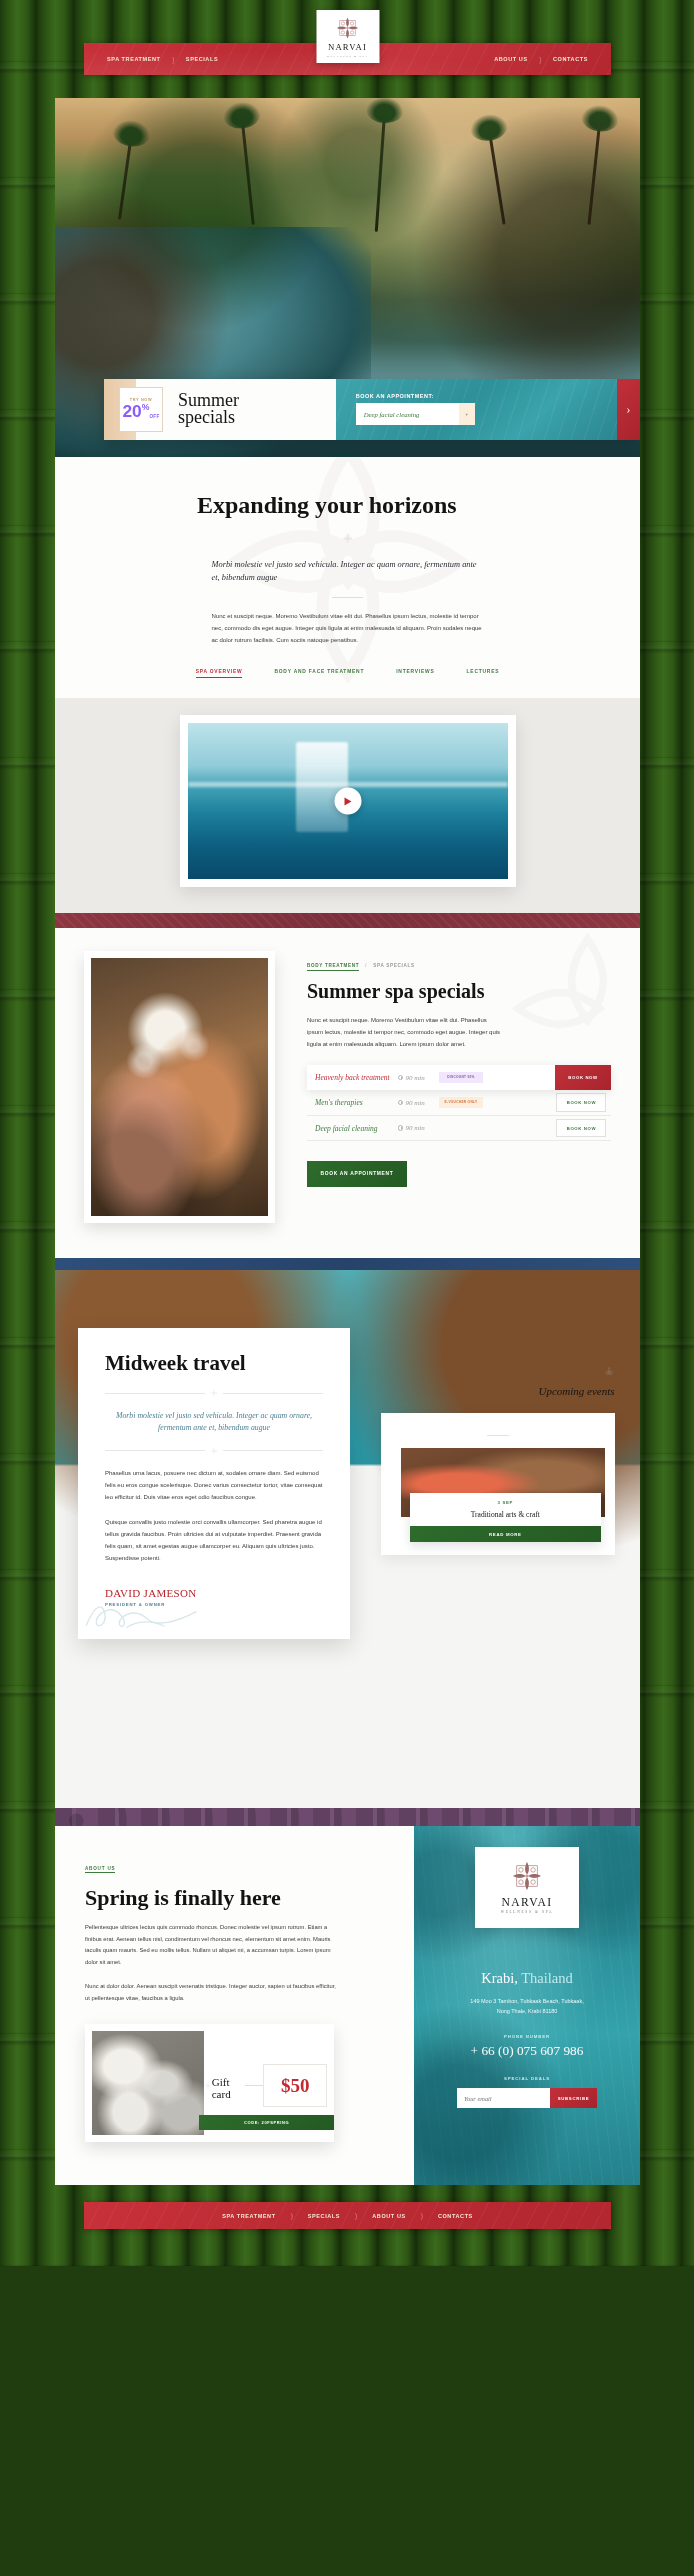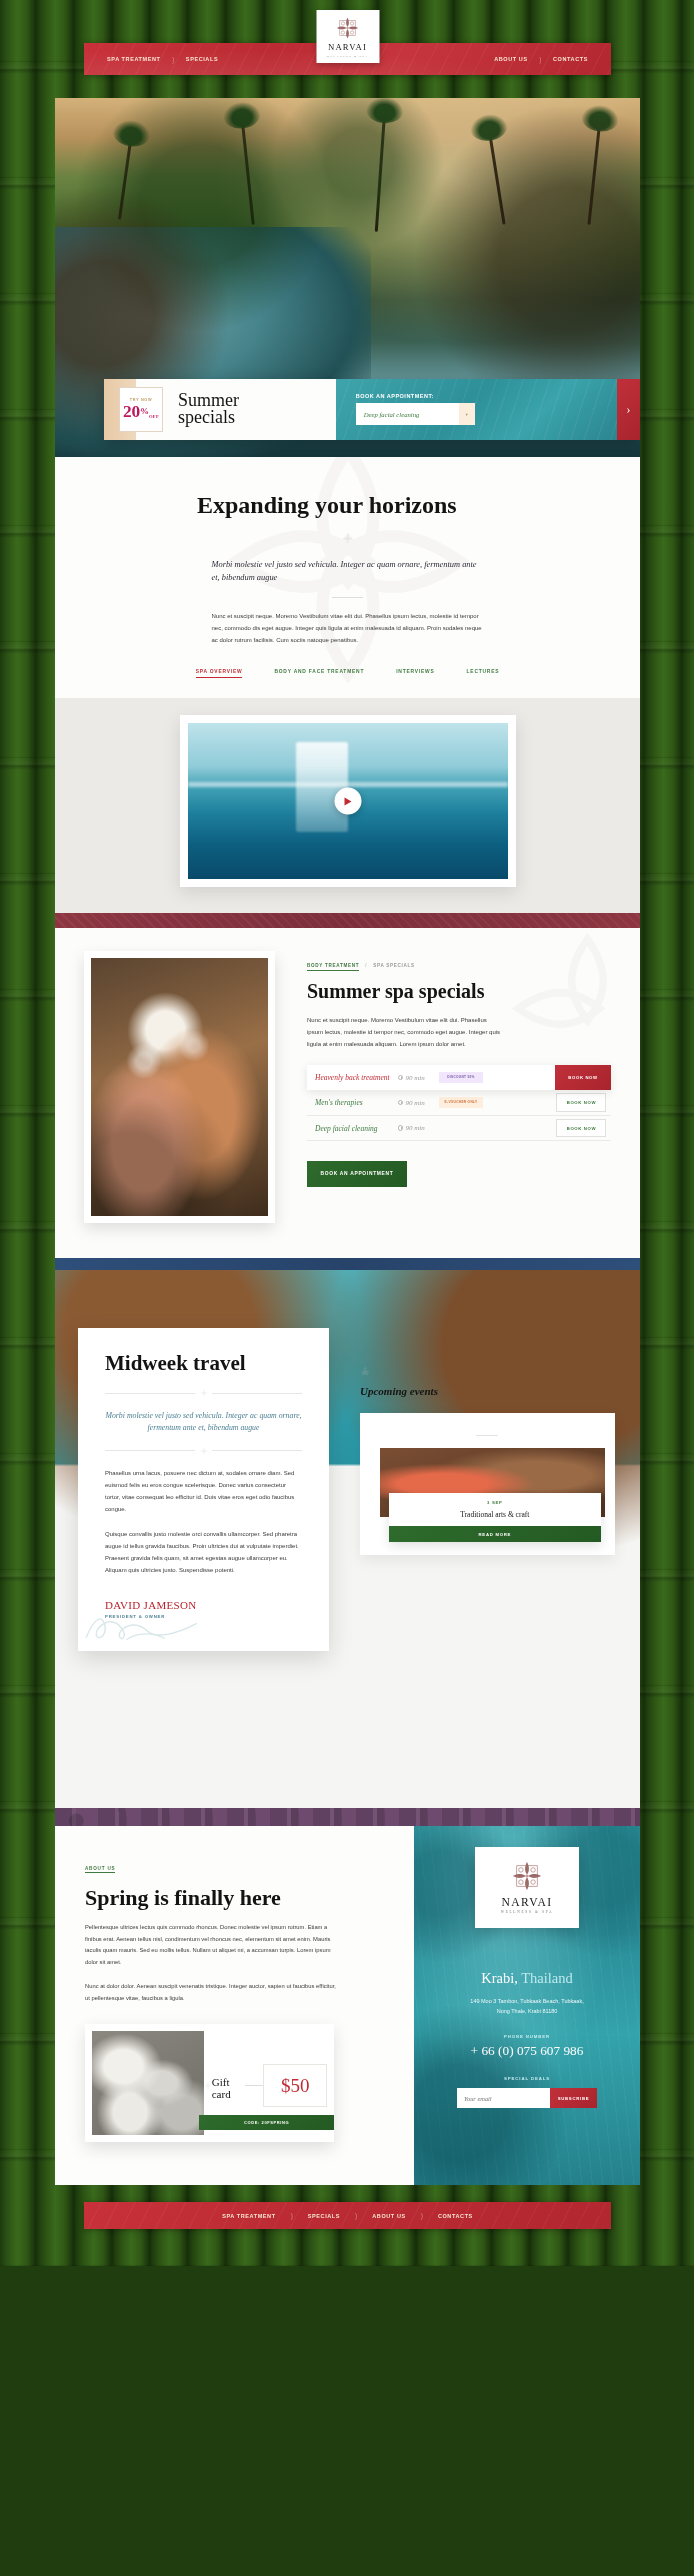--- a/index.html
+++ b/index.html
@@ -106,22 +106,22 @@
     content:""; position:absolute; left:0; top:0; bottom:0; width: 32px;
     background: linear-gradient(90deg,#e8c9a6,#eed8bc);
   }
   .promo-badge {
     position: relative; z-index: 2; width: 44px; height: 45px; margin-left: 15px;
     border: 0.6px solid #e3d4c2; background: #fff;
     display: flex; flex-direction: column; align-items: center; justify-content: center;
   }
   .badge-try { font-size: 3.8px; letter-spacing: 0.7px; color:#c49a62; font-weight:700; }
   .badge-num {
-    font-family:Liberation Serif, serif; color:#be185d; font-size: 17.4px; font-weight:700;
-    line-height: 1; display:flex; align-items: center; margin-top:1.2px;
+    font-family:Liberation Sans, sans-serif; color:#8b5cf6; font-size: 17.4px; font-weight:700;
+    line-height: 1; display:flex; align-items: flex-start; margin-top:1.2px;
   }
   .badge-pct { font-size: 8.7px; line-height: 1; }
   .badge-off { font-size: 4.6px; letter-spacing:0.3px; align-self: flex-end; margin-bottom: 1.2px; }
   .promo-title {
     font-family:"Liberation Serif", serif; font-size: 18px; line-height: 0.97;
     color:#141414; margin-left: 15px;
   }
   .promo-right {
     flex: 1; position: relative;
     background: linear-gradient(135deg,#3fa4ab 0%,#2e9099 45%,#3aa3ab 70%,#2b858f 100%);
@@ -283,38 +283,38 @@
   .travel { margin: 0 55px; position: relative; height: 538px; }
   .travel-bg {
     position:absolute; inset:0;
     background:
       radial-gradient(ellipse at 18% 12%, #8a5a33 0 14%, rgba(138,90,51,0) 30%),
       radial-gradient(ellipse at 86% 14%, #7b4e2c 0 16%, rgba(123,78,44,0) 32%),
       linear-gradient(180deg,#4fb3bd 0%,#35a2ae 18%,#2a95a3 36%,#f5f5f3 36.5%,#f5f5f3 100%);
   }
   .travel-inner { position:relative; z-index:2; display:flex; padding: 58px 0 0; }
   .travel-card {
-    width: 251px; margin-left: 23px; background:#fff; padding: 23px 27px 32px;
+    width: 272px; margin-left: 23px; background:#fff; padding: 23px 27px 32px;
     box-shadow: 0 8px 23px rgba(0,0,0,0.14); position:relative;
   }
   .travel-title { font-family:"Liberation Serif", serif; font-size: 21px; color:#131313; }
   .hr-orn { display:flex; align-items:center; margin: 12.7px 0; }
   .hr-orn .line { flex:1; height:0.6px; background:#e6e6e6; }
   .hr-orn .flower { width: 8px; height:8px; margin: 0 4.6px; opacity:0.4; }
   .travel-lede {
     font-family:"Liberation Serif", serif; font-style:italic; font-size: 7.8px;
     line-height:1.55; color:#4a7f92; text-align:center;
   }
   .travel-p { font-size: 6px; line-height: 2.0; color:#3b3b3b; margin-top: 12.7px; }
   .sign-name { font-family:"Liberation Serif", serif; font-size: 11px; color:#b9222b; margin-top: 23px; letter-spacing:0.3px; }
   .sign-role { font-size: 4.3px; letter-spacing:0.8px; font-weight:700; color:#4a7f92; margin-top:2.9px; }
   .signature { position:absolute; left: 5.8px; bottom: 3.5px; width: 122px; height: 37px; opacity:0.55; }
 
   .events { flex:1; padding: 38px 25.5px 0 31px; }
-  .events-head { text-align:left;font-weight:bold; }
+  .events-head { text-align:right; }
   .events-head .flower { width: 10.4px; height:10.4px; opacity:0.4; }
   .events-title { font-family:"Liberation Serif", serif; font-style:italic; font-size: 11px; color:#141414; margin-top: 5.8px; }
   .events-list { margin-top: 16px; background:#fff; padding: 9.3px 0 12.7px; box-shadow: 0 4.6px 14px rgba(0,0,0,0.08); }
   .event { position: relative; padding: 0 9.3px; }
   .event-img { height: 69px; margin: 0 0 0 10.4px; }
   .ev1 {
     background:
       radial-gradient(ellipse at 30% 38%, #b89a5e 0 22%, rgba(184,154,94,0) 45%),
       linear-gradient(180deg,#8fc6e8 0%,#6fb2dd 30%,#3f8fb8 48%,#47a9b8 62%,#2e8fa4 100%);
   }
@@ -367,21 +367,21 @@
       linear-gradient(150deg,#8b8880,#6f6c66);
   }
   .gift-right { flex:1; display:flex; flex-direction:row; align-items:center; padding-top: 5.8px; position: relative; }
   .gift-right .flower { width: 9.3px; height:9.3px; opacity:0.35; }
   .gift-title { font-family:"Liberation Serif", serif; font-size: 11px; color:#141414; margin-top: 3.5px; }
   .gift-rule { width: 21px; height:0.6px; background:#ddd; margin: 4.6px 0 5.8px; }
   .gift-amount-box {
     border: 0.6px solid #e8e6e1; background:#fff; width: 74px; height: 43px;
     display:flex; align-items:center; justify-content:center; position:relative; z-index:2;
   }
-  .gift-amount { font-family:"Liberation Serif", serif; font-size: 19px; color:#c22b34; }
+  .gift-amount { font-family:"Liberation Serif", serif; font-size: 19px; color:#c22b34;font-weight:bold; }
   .gift-code {
     position:absolute; left:-4.6px; right:-7px; bottom: 4.6px; height: 15px;
     background: linear-gradient(135deg,#2e6b2c,#245a23); color:#fff;
     display:flex; align-items:center; justify-content:center;
     font-size: 4px; font-weight:700; letter-spacing:0.6px; cursor:pointer;
   }
   .contact {
     flex:1; position:relative; overflow:hidden;
     background:
       radial-gradient(ellipse at 40% 18%, rgba(130,215,220,0.5), rgba(0,0,0,0) 55%),

